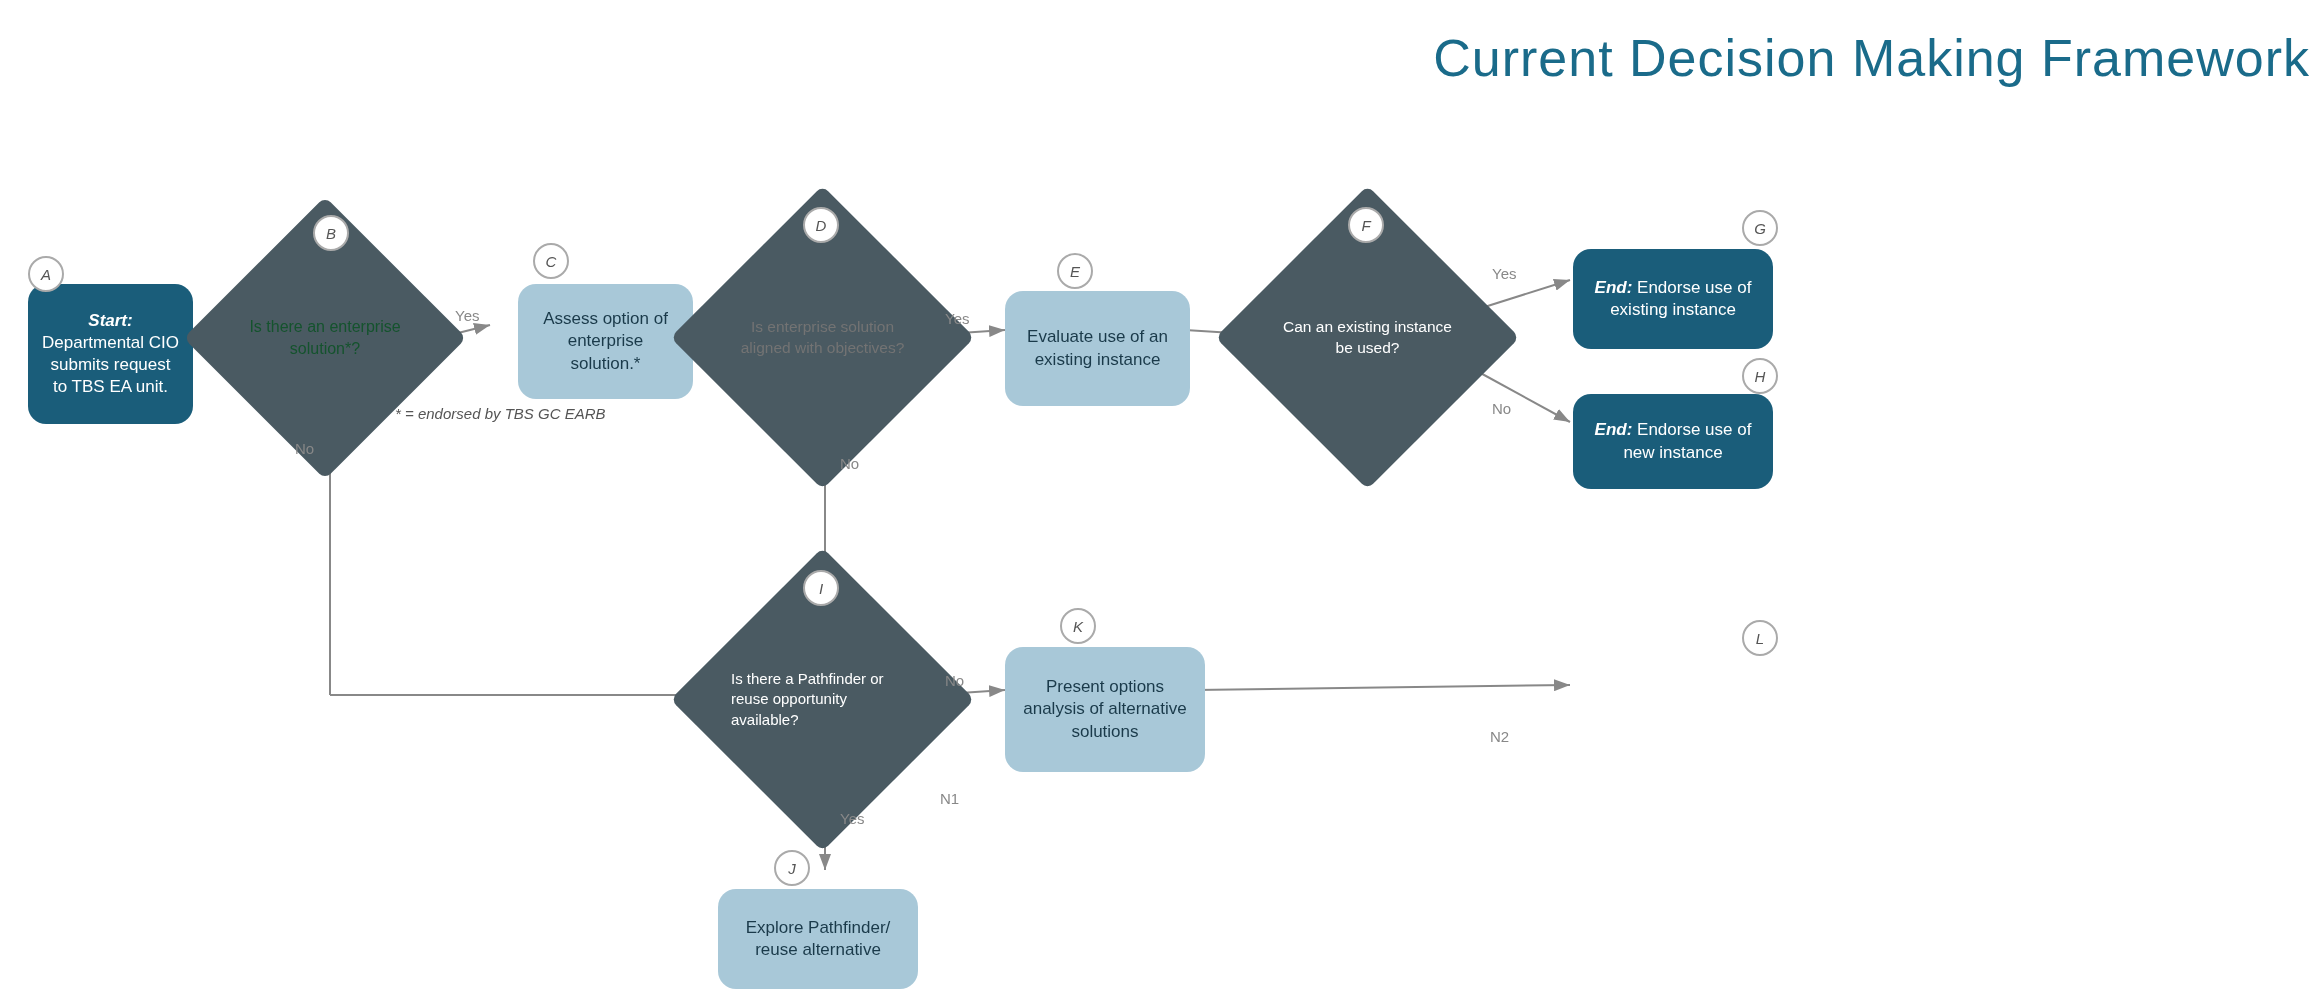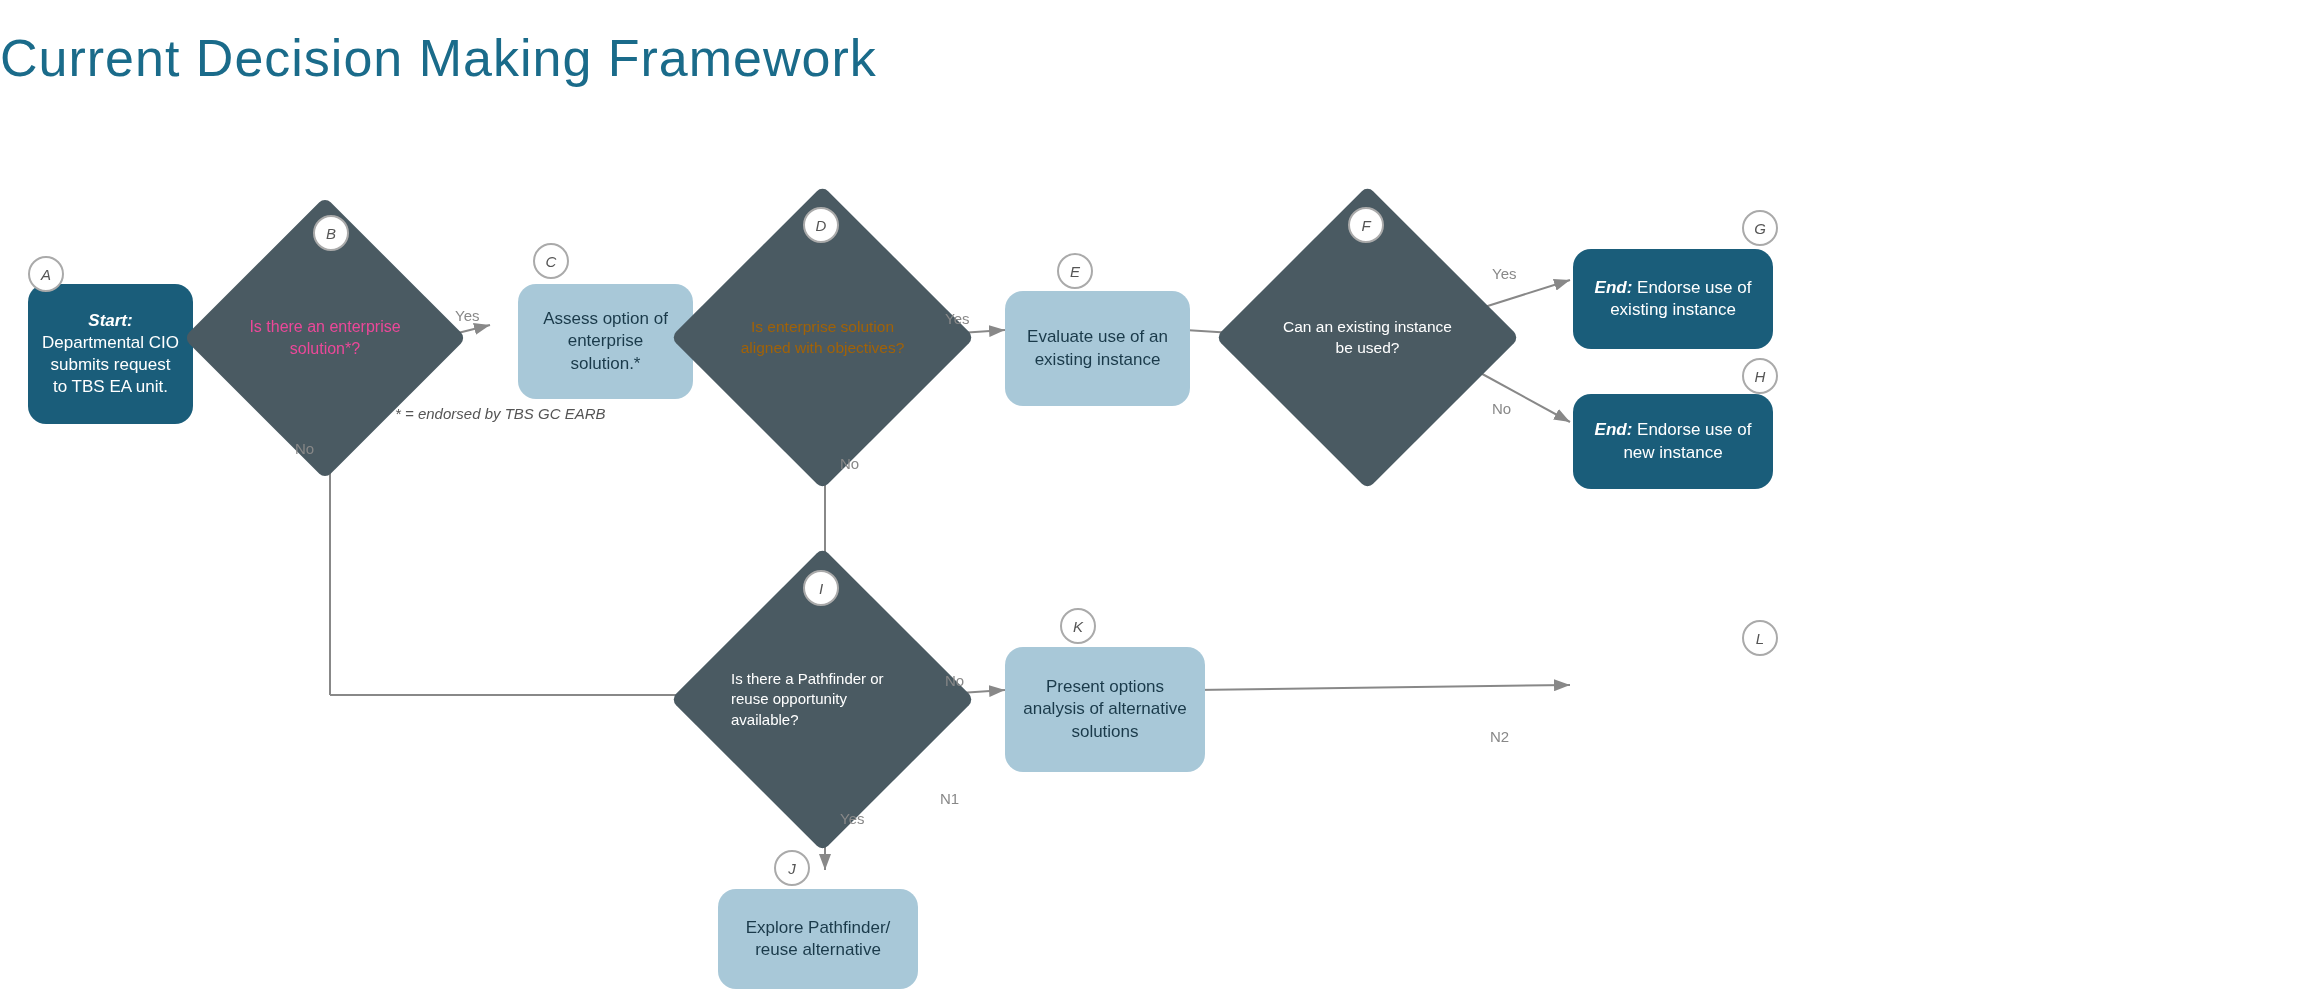--- a/index.html
+++ b/index.html
@@ -9,21 +9,21 @@
       width: 2310px;
       height: 1000px;
       overflow: hidden;
     }
     .page {
       width: 2310px;
       height: 1000px;
       position: relative;
     }
     .title {
-      text-align: left;
+      text-align: right;
       font-size: 52px;
       font-weight: 300;
       color: #1a6b8a;
       padding-top: 28px;
       letter-spacing: 1px;
     }
     .diagram {
       position: absolute;
       top: 110px;
       left: 0;
@@ -150,38 +150,38 @@
     </svg>
 
     <div class="node-label" style="left:28px; top:146px;">A</div>
     <div class="node-rounded node-dark" style="left:28px; top:153px; width:165px; height:140px;">
       <span><span style="font-weight:bold; font-style:italic;">Start:</span> Departmental CIO submits request to TBS EA unit.</span>
     </div>
 
     <div class="node-label" style="left:313px; top:105px;">B</div>
     <div class="diamond-wrapper" style="left:225px; top:128px; width:200px; height:200px;">
       <div style="position:absolute; left:0; top:0; width:200px; height:200px; transform:rotate(45deg); background:#4a5a62; border-radius:8px;"></div>
-      <div class="diamond-inner" style="position:relative; z-index:5; font-size:16px; color:#ec4899; text-align:center; padding:30px 20px; line-height:1.35;">Is there an enterprise solution*?</div>
+      <div class="diamond-inner" style="position:relative; z-index:5; font-size:16px; color:#14532d; text-align:center; padding:30px 20px; line-height:1.35;">Is there an enterprise solution*?</div>
     </div>
 
     <div class="node-label" style="left:533px; top:133px;">C</div>
     <div class="node-rounded node-light" style="left:518px; top:153px; width:175px; height:115px;">
       <span>Assess option of enterprise solution.*</span>
     </div>
 
     <div class="footnote" style="left:395px; top:295px;">* = endorsed by TBS GC EARB</div>
 
     <div class="connector-label" style="left:455px; top:197px;">Yes</div>
 
     <div class="connector-label" style="left:295px; top:330px;">No</div>
 
     <div class="node-label" style="left:803px; top:97px;">D</div>
     <div class="diamond-wrapper" style="left:715px; top:120px; width:215px; height:215px;">
       <div style="position:absolute; left:0; top:0; width:215px; height:215px; transform:rotate(45deg); background:#4a5a62; border-radius:8px;"></div>
-      <div class="diamond-inner" style="position:relative; z-index:5; font-size:15.5px; color:#a16207; text-align:center; padding:35px 18px; line-height:1.35;">Is enterprise solution aligned with objectives?</div>
+      <div class="diamond-inner" style="position:relative; z-index:5; font-size:15.5px; color:#737373; text-align:center; padding:35px 18px; line-height:1.35;">Is enterprise solution aligned with objectives?</div>
     </div>
 
     <div class="connector-label" style="left:945px; top:200px;">Yes</div>
 
     <div class="connector-label" style="left:840px; top:345px;">No</div>
 
     <div class="node-label" style="left:1057px; top:143px;">E</div>
     <div class="node-rounded node-light" style="left:1005px; top:160px; width:185px; height:115px;">
       <span>Evaluate use of an existing instance</span>
     </div>

